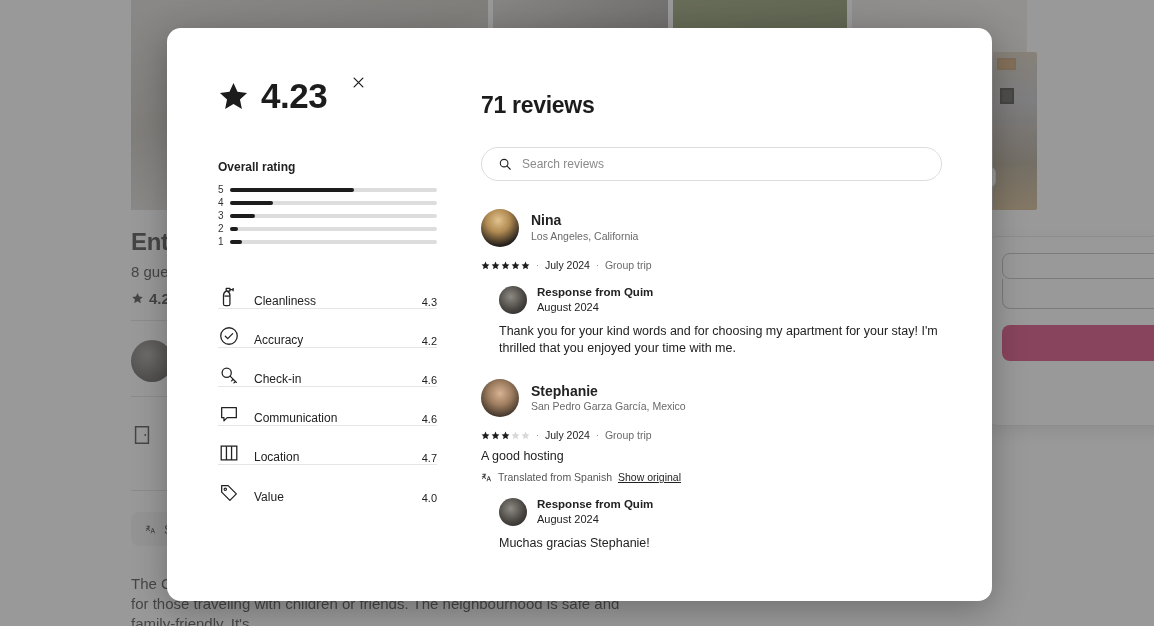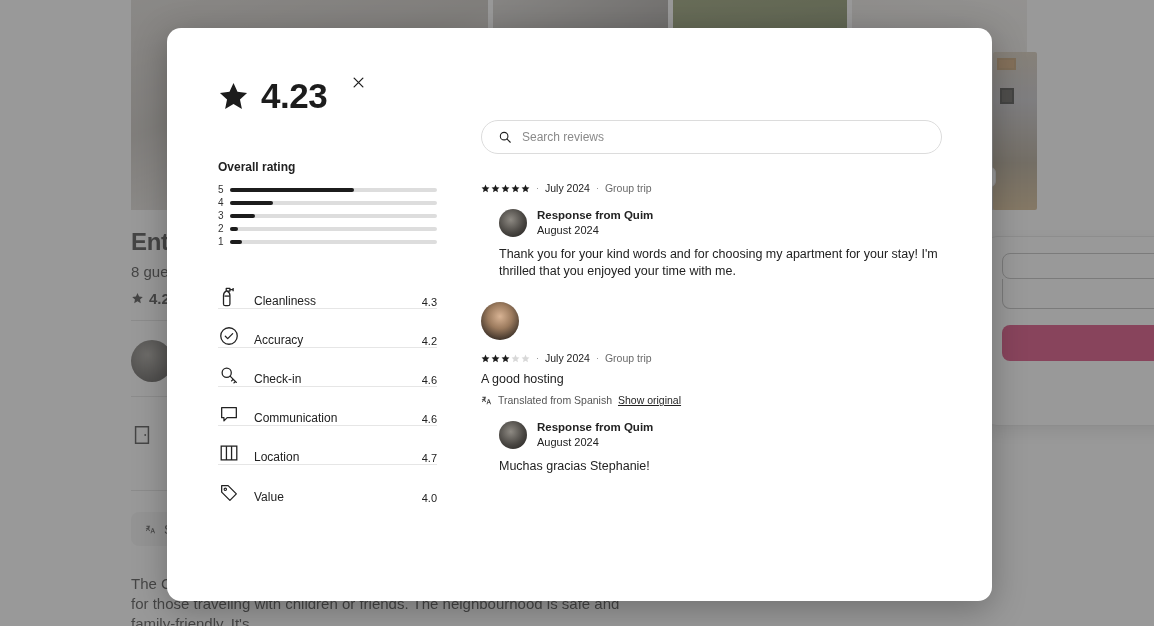--- a/index.html
+++ b/index.html
@@ -369,31 +369,39 @@
           <span class="cat-label">Value</span>
           <span class="cat-score">4.0</span>
         </div>
 
       </div>
     </div>
 
     <div class="right-col">
 
       <div class="rc-head">
+        <div class="rc-title">71 reviews</div>
       </div>
 
       <div class="search-wrap">
         <svg width="14" height="14" viewBox="0 0 24 24">
           <circle cx="10.5" cy="10.5" r="6.5" fill="none" stroke="#222" stroke-width="1.9"></circle>
           <path d="M15.3 15.3L21 21" stroke="#222" stroke-width="1.9" stroke-linecap="round"></path>
         </svg>
         <input class="search-input" type="text" placeholder="Search reviews" style="">
       </div>
 
       <div class="review">
+        <div class="rev-head">
+          <div class="avatar av-nina"></div>
+          <div>
+            <div class="rev-name">Nina</div>
+            <div class="rev-loc">Los Angeles, California</div>
+          </div>
+        </div>
         <div class="rev-meta">
           <span class="stars" id="stars0">
               <svg class="star-sm" viewBox="0 0 24 24">
                 <path fill="#1c1c1c" d="M12 1.6l3.1 6.8 7.4.9-5.5 5.1 1.5 7.3L12 17.9 5.5 21.7 7 14.4 1.5 9.3l7.4-.9z"></path>
               </svg>
               <svg class="star-sm" viewBox="0 0 24 24">
                 <path fill="#1c1c1c" d="M12 1.6l3.1 6.8 7.4.9-5.5 5.1 1.5 7.3L12 17.9 5.5 21.7 7 14.4 1.5 9.3l7.4-.9z"></path>
               </svg>
               <svg class="star-sm" viewBox="0 0 24 24">
                 <path fill="#1c1c1c" d="M12 1.6l3.1 6.8 7.4.9-5.5 5.1 1.5 7.3L12 17.9 5.5 21.7 7 14.4 1.5 9.3l7.4-.9z"></path>
@@ -419,20 +427,24 @@
               <div class="resp-date">August 2024</div>
             </div>
           </div>
           <div class="resp-body">Thank you for your kind words and for choosing my apartment for your stay! I'm thrilled that you enjoyed your time with me.</div>
         </div>
       </div>
 
       <div class="review">
         <div class="rev-head">
           <div class="avatar av-steph"></div>
+          <div>
+            <div class="rev-name">Stephanie</div>
+            <div class="rev-loc">San Pedro Garza García, Mexico</div>
+          </div>
         </div>
         <div class="rev-meta">
           <span class="stars" id="stars1">
               <svg class="star-sm" viewBox="0 0 24 24">
                 <path fill="#1c1c1c" d="M12 1.6l3.1 6.8 7.4.9-5.5 5.1 1.5 7.3L12 17.9 5.5 21.7 7 14.4 1.5 9.3l7.4-.9z"></path>
               </svg>
               <svg class="star-sm" viewBox="0 0 24 24">
                 <path fill="#1c1c1c" d="M12 1.6l3.1 6.8 7.4.9-5.5 5.1 1.5 7.3L12 17.9 5.5 21.7 7 14.4 1.5 9.3l7.4-.9z"></path>
               </svg>
               <svg class="star-sm" viewBox="0 0 24 24">

